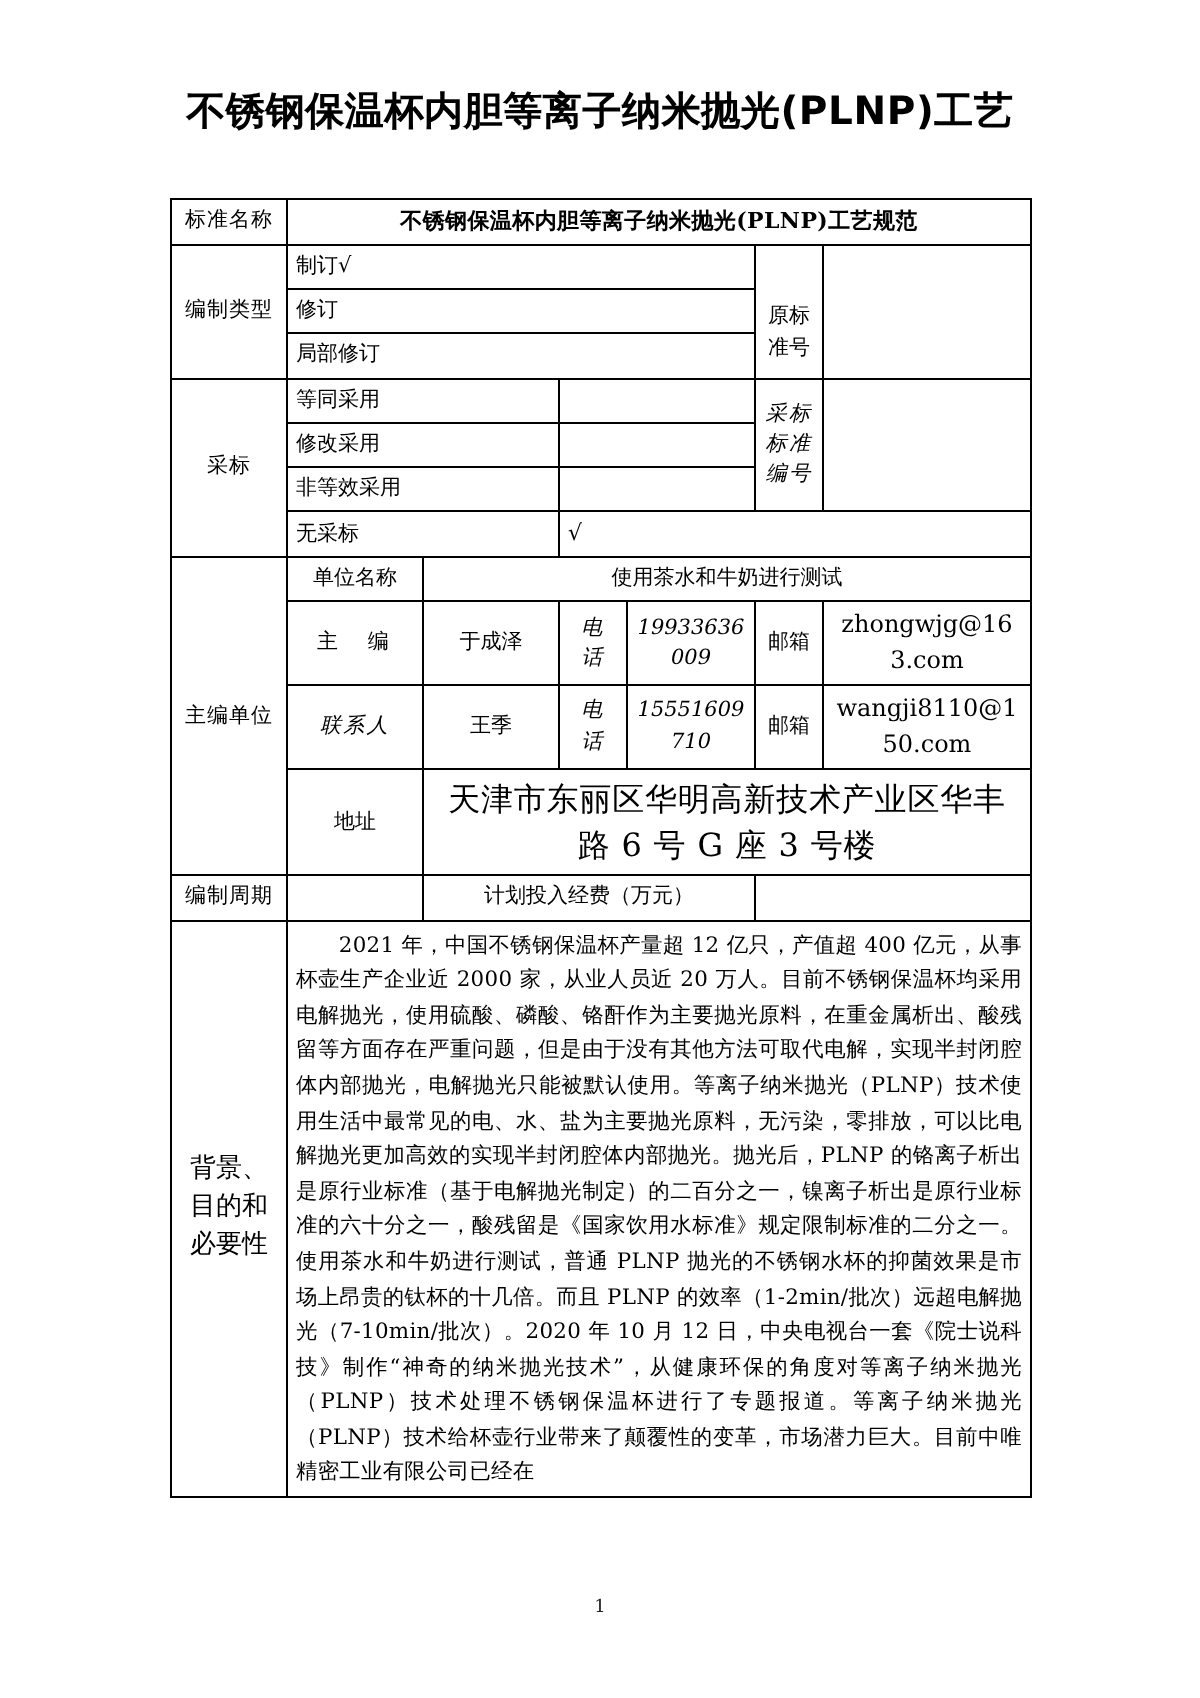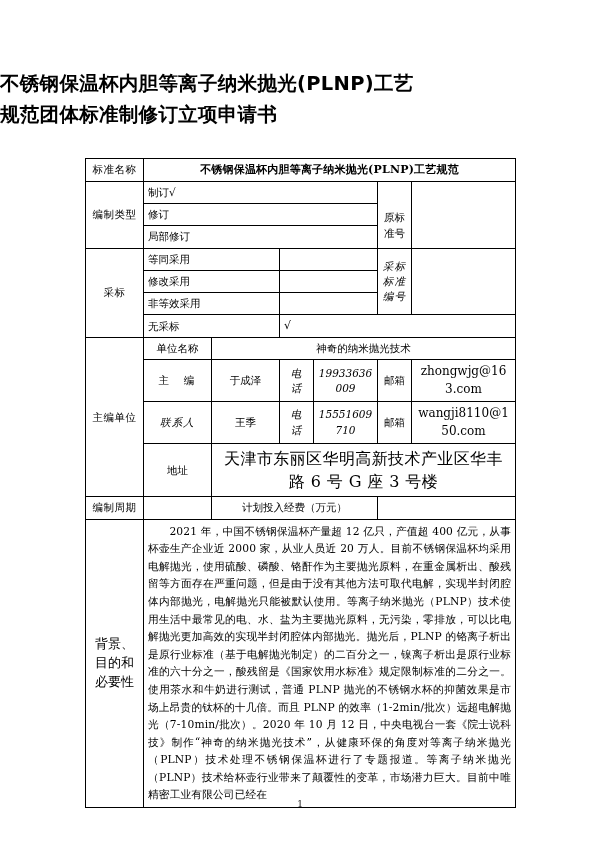--- a/index.html
+++ b/index.html
@@ -20,21 +20,22 @@
     width: 600px;
     height: 849px;
     box-sizing: border-box;
     padding: 0;
     position: relative;
   }
 
   
   .doc-title {
     margin: 0;
-    padding-top: 68px;
+    padding-top: 40px;
+    text-align: center;
     font-family: "DejaVu Sans", "Liberation Sans", sans-serif;
     font-weight: bold;
     font-size: 19.5px;
     line-height: 31px;
     letter-spacing: 0.3px;
     color: #000;
   }
   .doc-title .tline { display: block; }
 
   
@@ -157,21 +158,20 @@
     color: #222;
   }
 </style>
 </head>
 <body>
 
 <div class="page">
 
   <h1 class="doc-title">
     <span class="tline">不锈钢保温杯内胆等离子纳米抛光(PLNP)工艺</span>
-    <span class="tline">规范团体标准制修订立项申请书</span>
   </h1>
 
   <div class="tbl-wrap">
     <table class="app-table">
       <colgroup>
         <col style="width:58px">
         <col style="width:68px">
         <col style="width:68px">
         <col style="width:34px">
         <col style="width:64px">
@@ -221,21 +221,21 @@
           <td class="tick-cell" colspan="2"></td>
         </tr>
         <tr>
           <td class="opt-cell" colspan="2">无采标</td>
           <td class="tick-cell" colspan="4">√</td>
         </tr>
 
         <tr>
           <td class="lbl" rowspan="4">主编单位</td>
           <td class="ctr">单位名称</td>
-          <td class="ctr" colspan="5">神奇的纳米抛光技术</td>
+          <td class="ctr" colspan="5">使用茶水和牛奶进行测试</td>
         </tr>
         <tr>
           <td class="ctr spread">主　编</td>
           <td class="ctr">于成泽</td>
           <td class="ctr spread2">电　话</td>
           <td class="mono-num">19933636009</td>
           <td class="ctr">邮箱</td>
           <td class="mail">zhongwjg@163.com</td>
         </tr>
         <tr>

